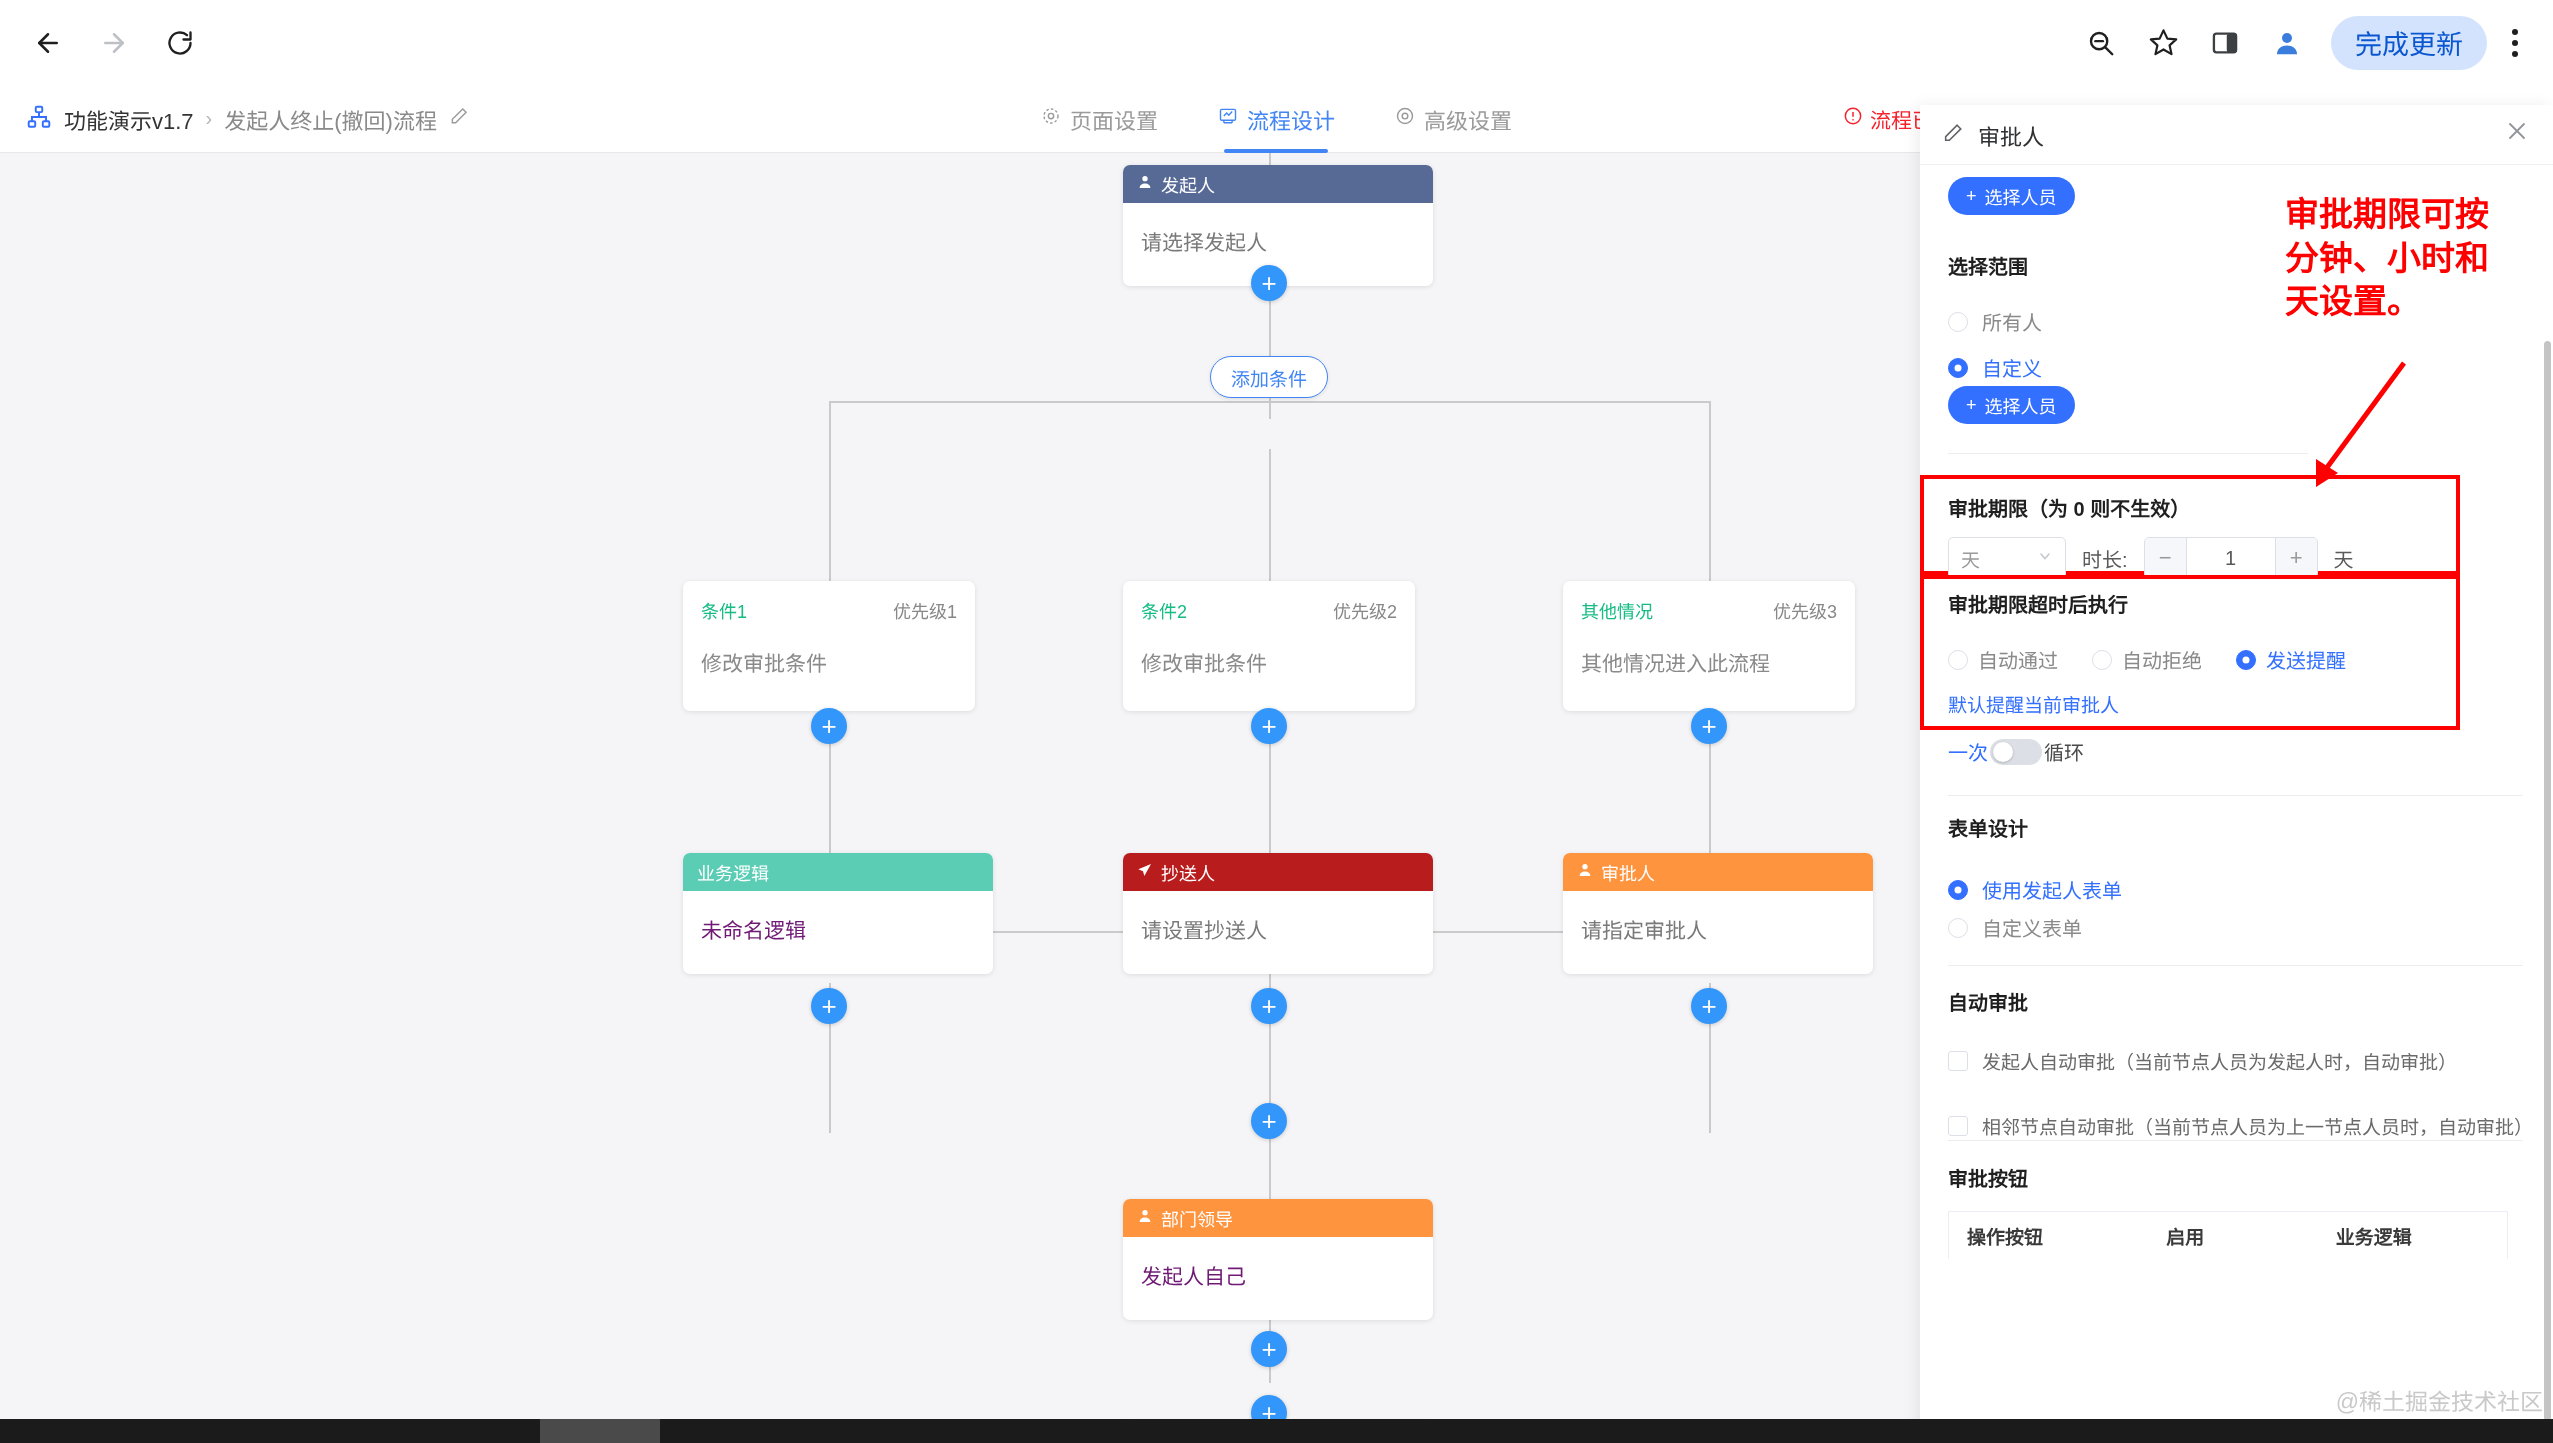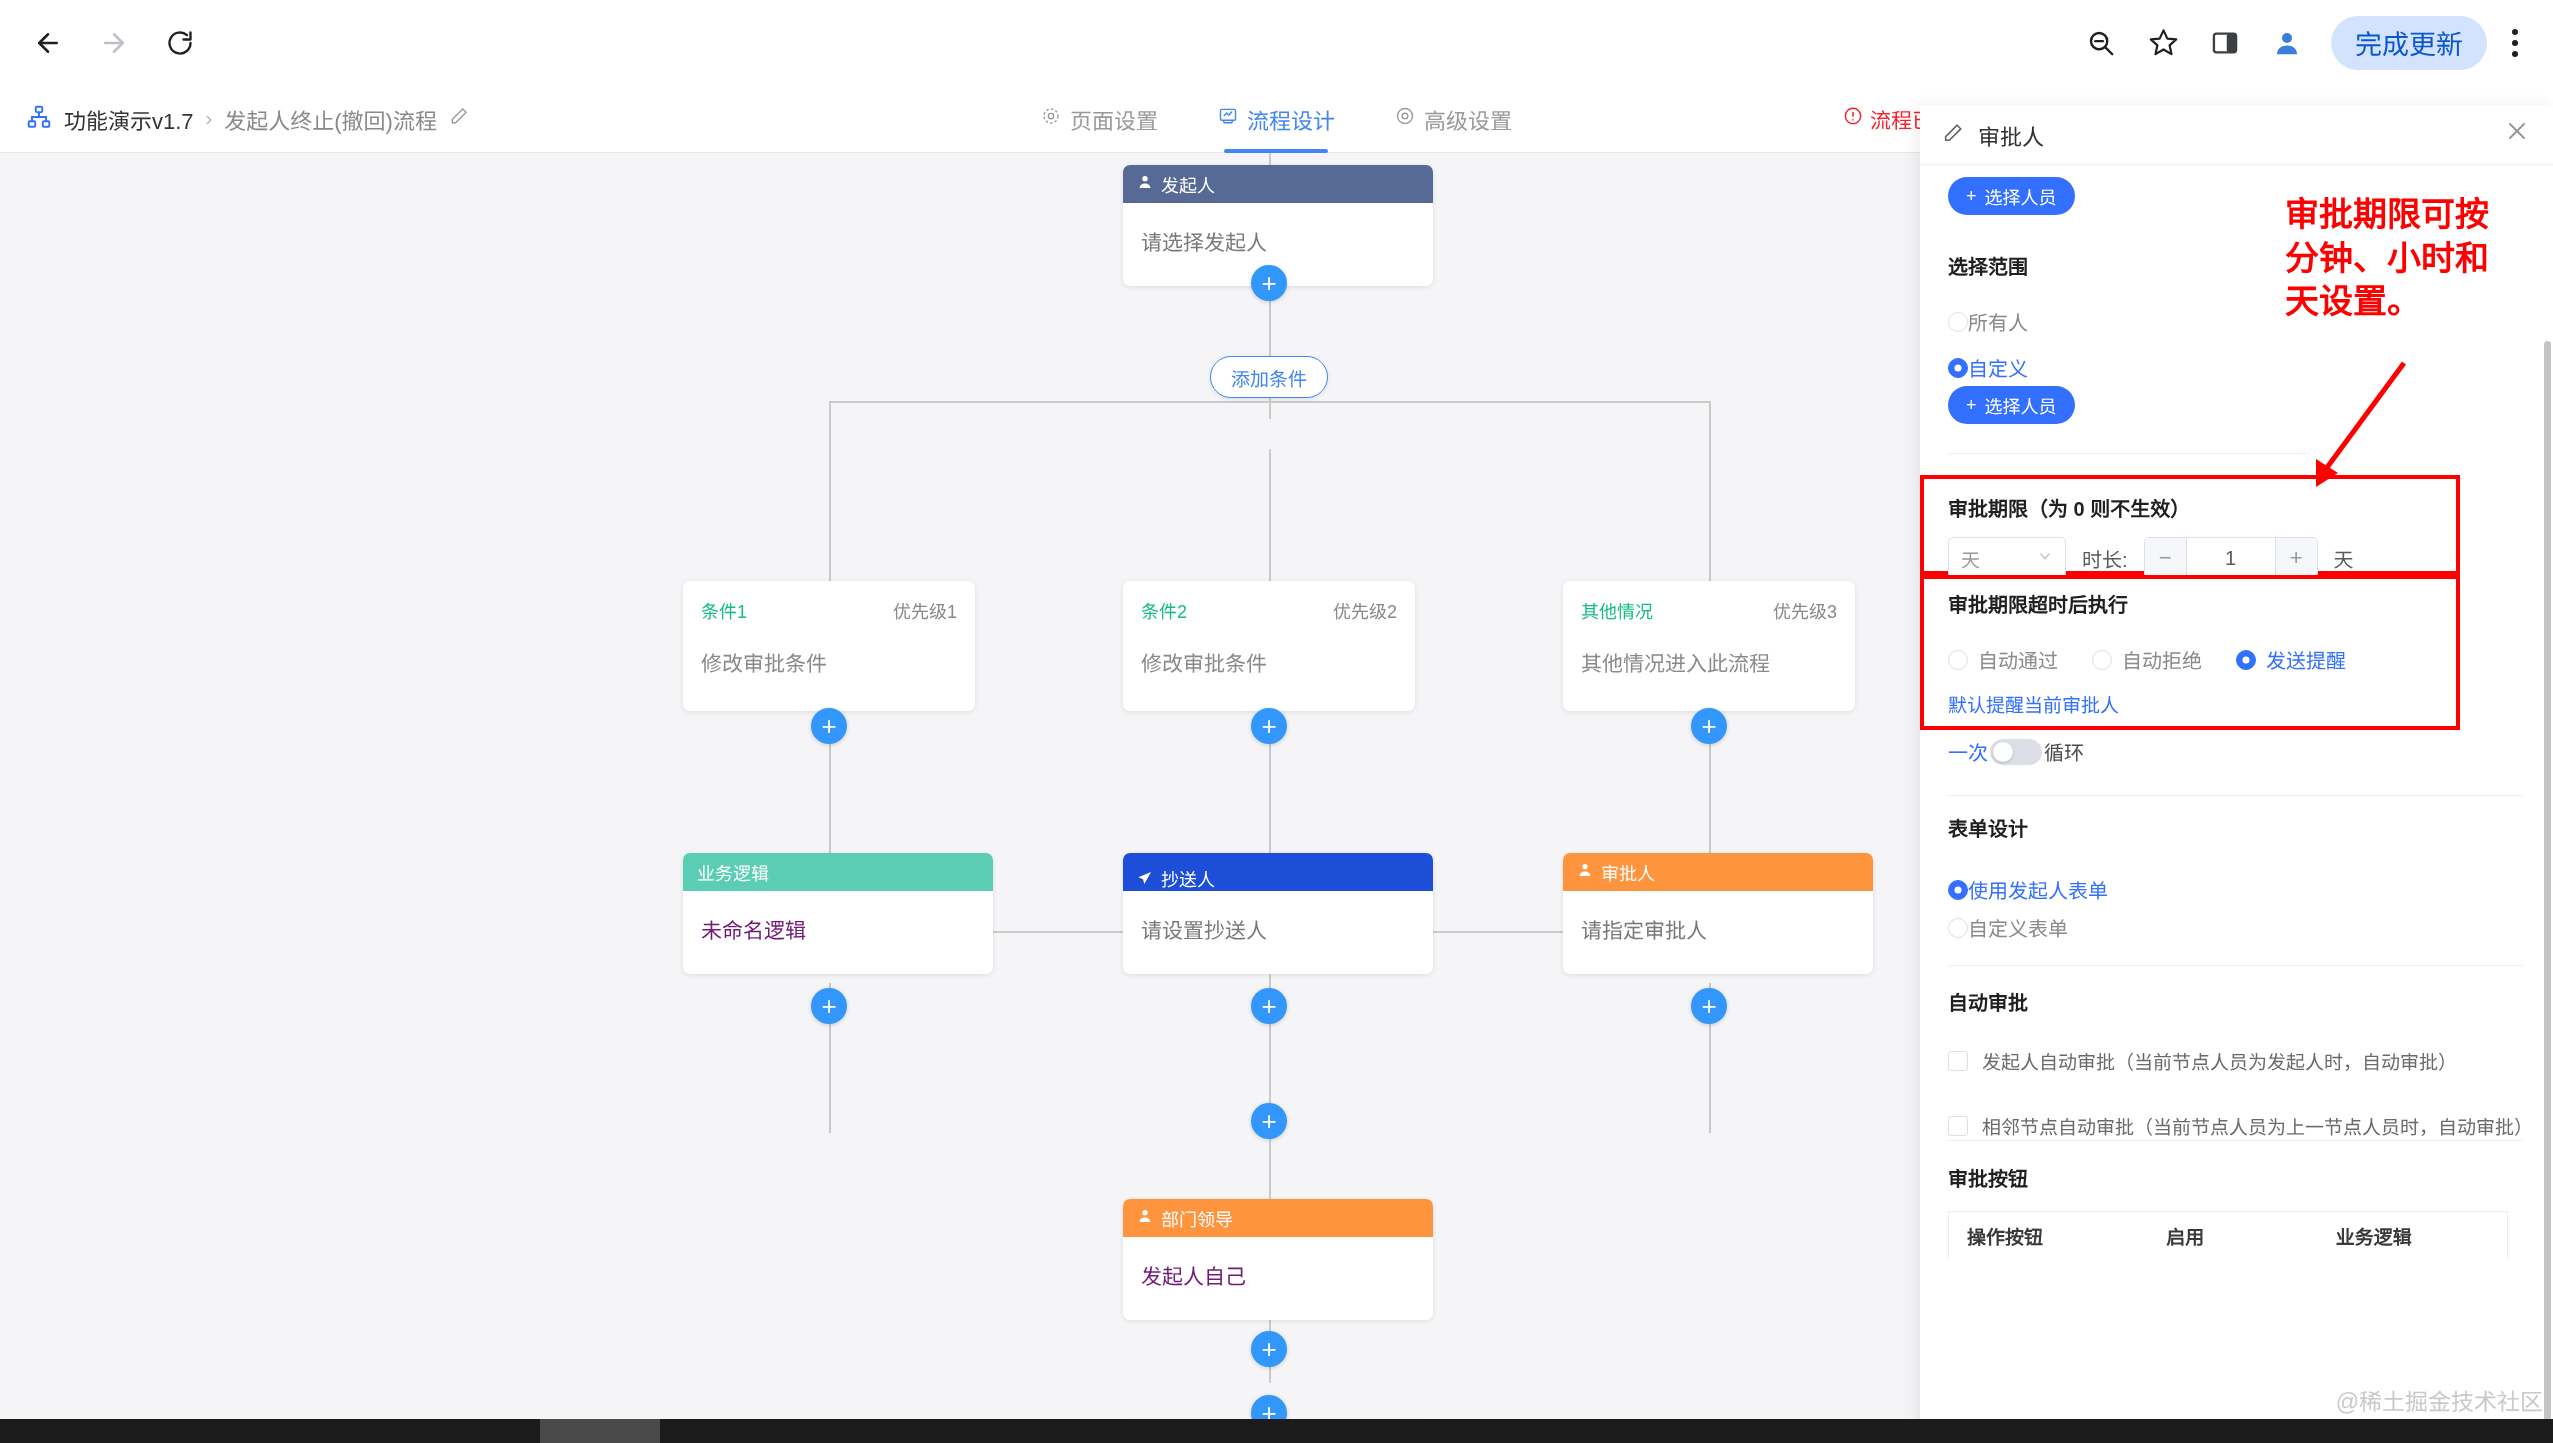--- a/index.html
+++ b/index.html
@@ -79,21 +79,21 @@
     box-shadow:0 1px 5px rgba(0,0,0,0.10); overflow:hidden;
   }
   .node-head {
     height:38px; display:flex; align-items:center; gap:8px; padding:0 14px;
     color:#fff; font-size:18px;
   }
   .node-body { padding:23px 18px 30px 18px; font-size:21px; color:#7a7a7a; }
   .node-body.filled { color:#701a75; }
   .h-initiator { background:#576a95; }
   .h-logic     { background:#5bcdb5; }
-  .h-cc        { background:#1d4ed8;align-items:flex-end; }
+  .h-cc        { background:#b91c1c; }
   .h-approve   { background:#ff943e; }
 
   .cond-node {
     position:absolute; width:292px; background:#fff; border-radius:7px;
     box-shadow:0 1px 5px rgba(0,0,0,0.10); padding:16px 18px 34px 18px;
   }
   .cond-top { display:flex; justify-content:space-between; align-items:center; }
   .cond-name { font-size:18px; color:#15bc83; }
   .cond-prio { font-size:18px; color:#888; }
   .cond-desc { margin-top:24px; font-size:21px; color:#8a8a8a; }
@@ -123,21 +123,21 @@
   }
   .panel-title { font-size:22px; color:#303133; margin-left:14px; }
   .panel-close { margin-left:auto; font-size:26px; color:#909399; }
   .panel-body { position:relative; padding:0 28px; height:1278px; }
 
   .sec-title { font-size:20px; font-weight:bold; color:#1f1f1f; }
   .btn-primary {
     display:inline-flex; align-items:center; gap:8px; height:38px; padding:0 18px;
     background:#3370ff; color:#fff; border-radius:19px; font-size:18px;
   }
-  .radio-row { display:flex; align-items:center; margin-top:16px; }
+  .radio-row { display:flex; align-items:center; gap:14px; margin-top:16px; }
   .radio {
     width:20px; height:20px; border-radius:50%; border:1.5px solid #dcdfe6; background:#fff;
     display:inline-block; flex:0 0 auto;
   }
   .radio.on { border-color:#3370ff; background:#3370ff; position:relative; }
   .radio.on:after {
     content:""; position:absolute; left:50%; top:50%; transform:translate(-50%,-50%);
     width:7px; height:7px; border-radius:50%; background:#fff;
   }
   .radio-label { font-size:20px; color:#8a8a8a; }

